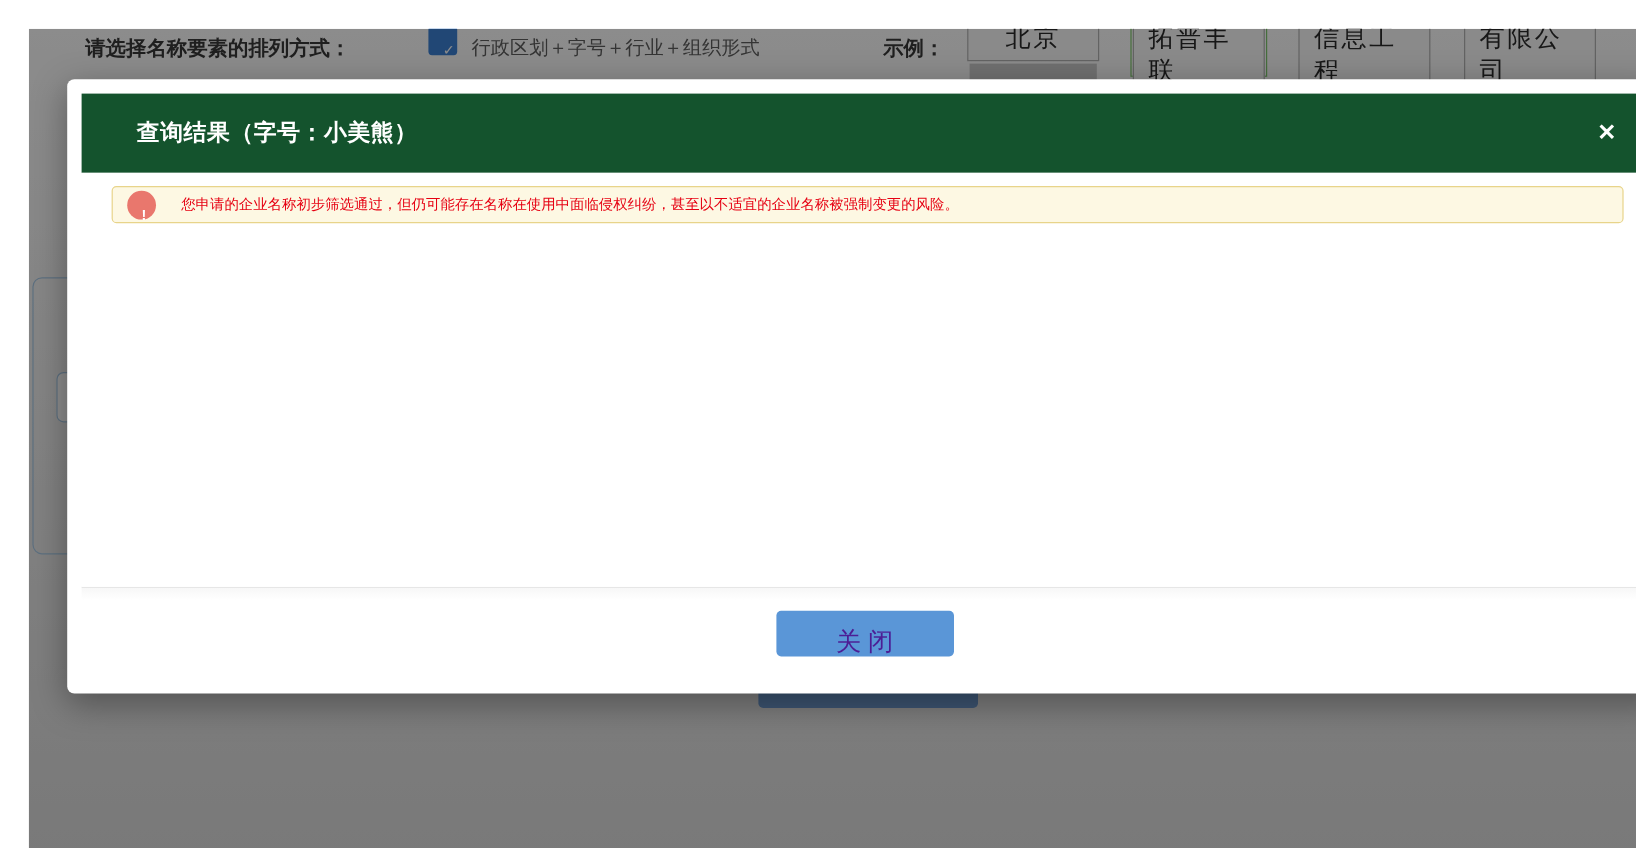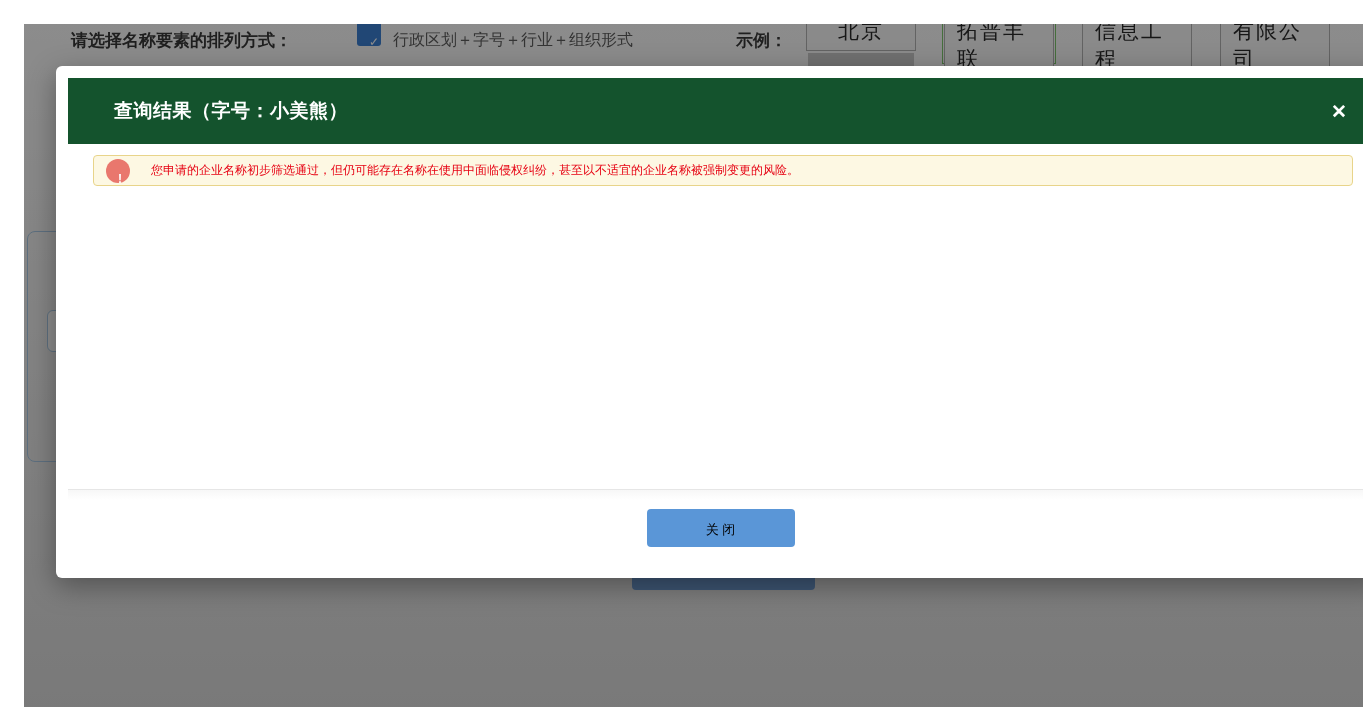--- a/index.html
+++ b/index.html
@@ -62,21 +62,21 @@
     border-radius:4px; display:flex; align-items:center; padding:0 12px; }
   .warn-icon { width:17px; height:17px; border-radius:50%; background:#e9776d;
     color:#ffffff; font-size:12px; font-weight:bold; text-align:center;
     line-height:17px; flex:0 0 17px; }
   .warn-text { margin-left:9px; font-size:12px; color:#e60012;
     white-space:nowrap; overflow:hidden; }
   .modal-footer { flex:0 0 77px; border-top:1px solid #e6e6e6;
     background:linear-gradient(#f7f7f7, #ffffff 10px); display:flex;
     align-items:center; justify-content:center; }
   .btn-close-footer { width:148px; height:38px; background:#5a96d7;
-    border:none; border-radius:4px; color:#000000; font-size:13px;
+    border:none; border-radius:4px; color:#4c1d95; font-size:21px;
     cursor:pointer; font-family:"Liberation Sans", sans-serif; }
 </style>
 </head>
 <body>
 
 <div class="stage">
 
   <div class="page">
     <div class="arrange-label">请选择名称要素的排列方式：</div>
     <div class="checkbox">✓</div>

